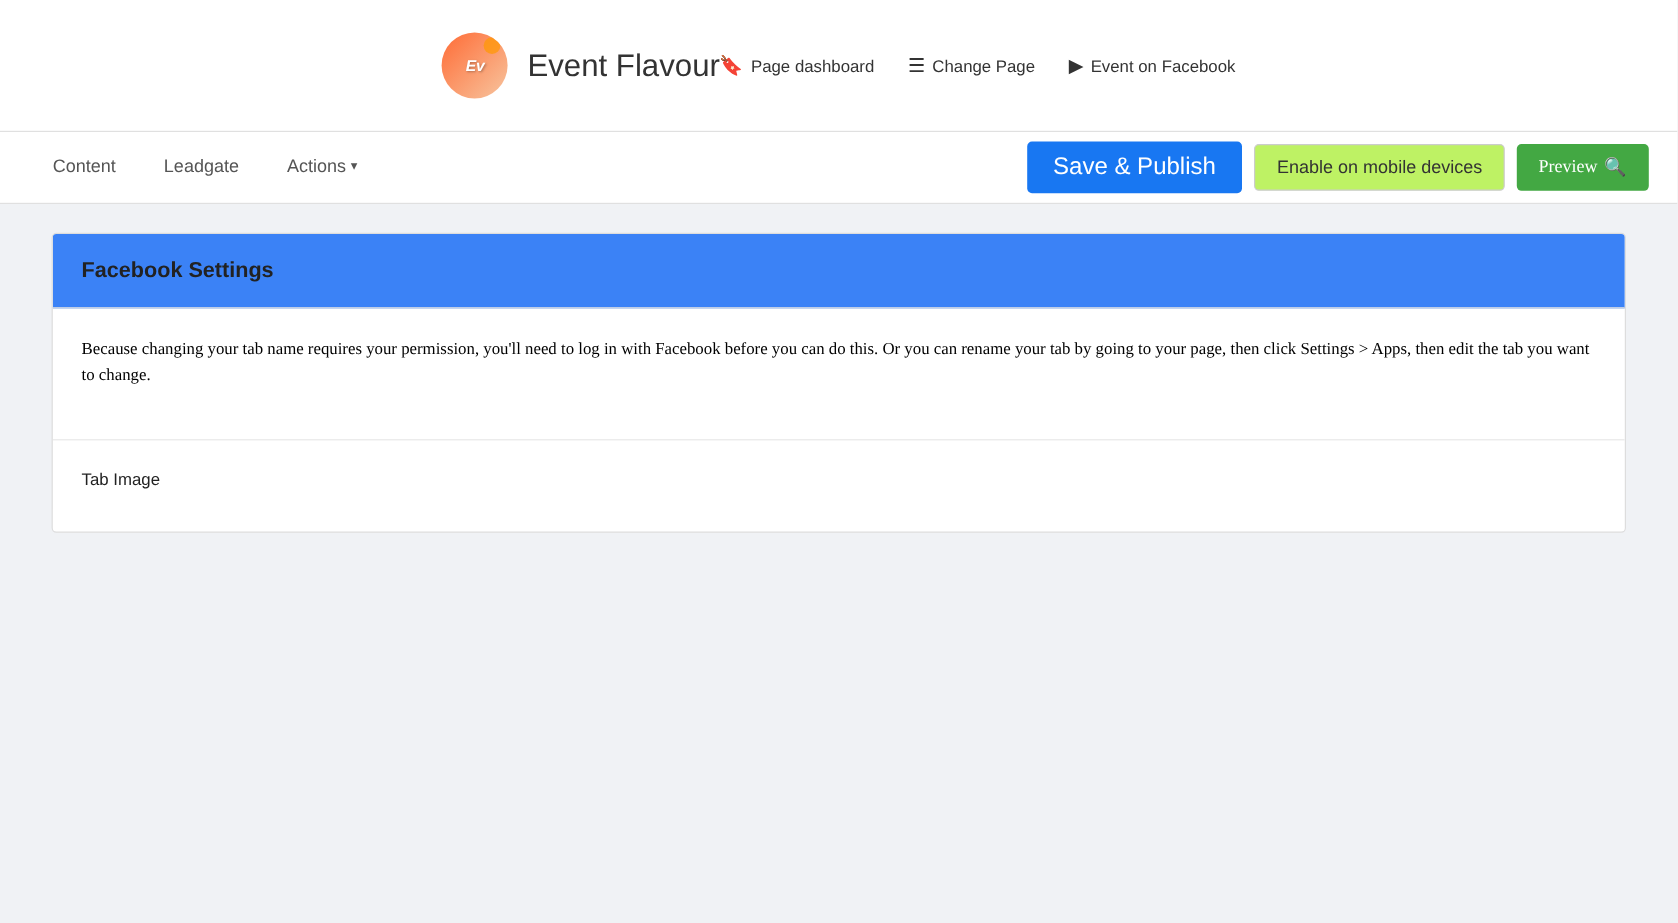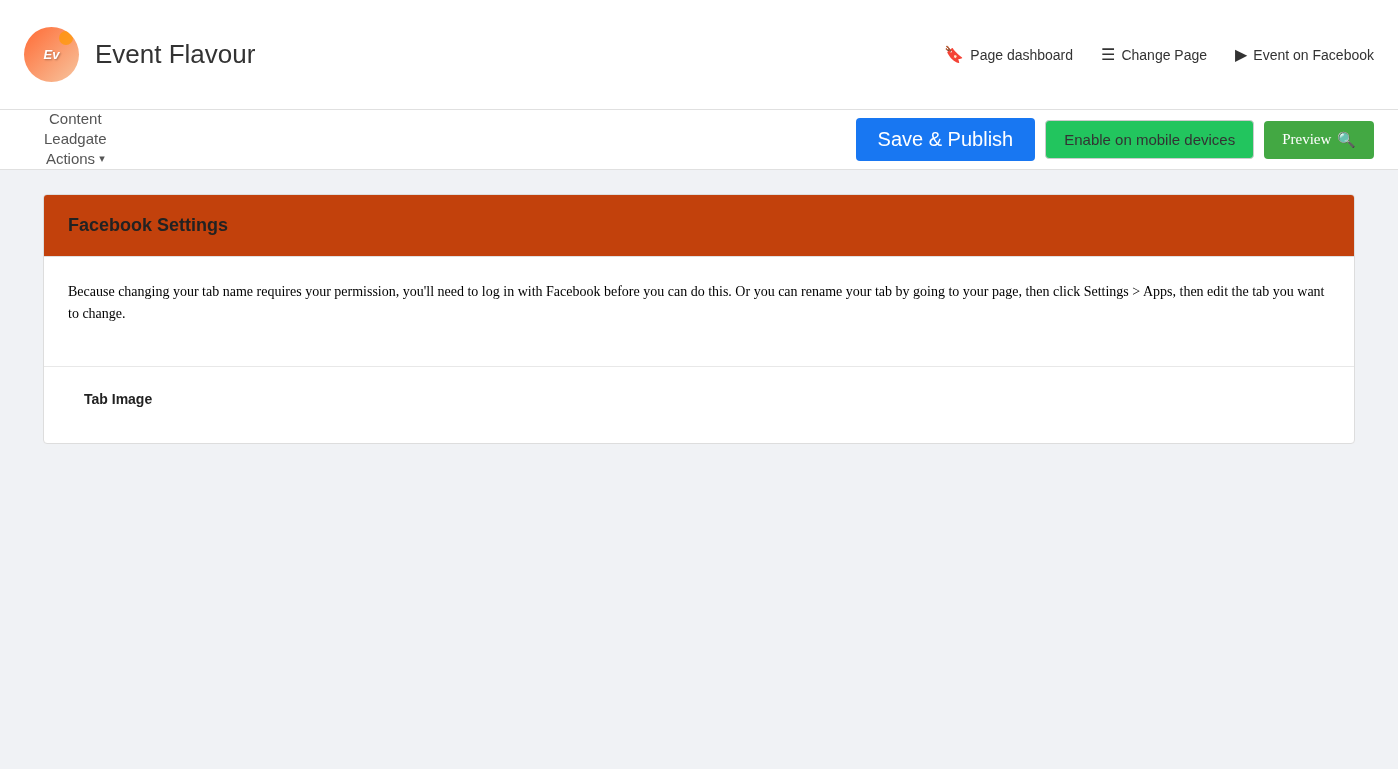--- a/index.html
+++ b/index.html
@@ -6,21 +6,21 @@
     body { font-family: -apple-system, BlinkMacSystemFont, 'Segoe UI', Helvetica, Arial, sans-serif; background: #f0f2f5; color: #333; font-size: 14px; }
 
     
     .header {
       background: #fff;
       border-bottom: 1px solid #e0e0e0;
       padding: 0 24px;
       height: 110px;
       display: flex;
       align-items: center;
-      justify-content: space-between;
+      justify-content: center;
     }
     .header-left {
       display: flex;
       align-items: center;
       gap: 16px;
     }
     .logo-wrapper {
       display: flex;
       align-items: center;
     }
@@ -53,21 +53,20 @@
       display: flex;
       align-items: center;
       justify-content: space-between;
       height: 60px;
     }
     .nav-tabs {
       display: flex;
       align-items: center;
       gap: 0;
       height: 100%;
-      flex-direction: column;
     }
     .nav-tab {
       padding: 0 20px;
       height: 100%;
       display: flex;
       align-items: center;
       cursor: pointer;
       color: #555;
       font-size: 15px;
       border-bottom: 3px solid transparent;
@@ -90,21 +89,21 @@
       background: #1877f2;
       color: #fff;
       border: none;
       padding: 10px 22px;
       border-radius: 4px;
       font-size: 20px;
       cursor: pointer;
       font-weight: 500;
     }
     .btn-mobile {
-      background: #22c55e;
+      background: #bef264;
       color: #333;
       border: 1px solid #ccc;
       padding: 10px 18px;
       border-radius: 4px;
       font-size: 15px;
       cursor: pointer;
     }
     .btn-preview {
       background: #43a843;
       color: #fff;
@@ -128,21 +127,21 @@
     }
     .card {
       background: #fff;
       border: 1px solid #ddd;
       border-radius: 4px;
       overflow: hidden;
     }
     .card-header {
       padding: 20px 24px;
       border-bottom: 1px solid #e0e0e0;
-      background: #c2410c;
+      background: #3b82f6;
     }
     .card-header h2 {
       font-size: 18px;
       font-weight: 700;
       color: #222;
     }
     .card-section {
       padding: 24px;
       border-bottom: 1px solid #e8e8e8;
     }
@@ -160,25 +159,24 @@
       background: #1877f2;
       color: #fff;
       border: none;
       padding: 10px 20px;
       border-radius: 4px;
       font-size: 14px;
       cursor: pointer;
       font-weight: 500;
     }
     .tab-image-label {
-      font-weight: 700;
+      font-weight: 400;
       font-size: 14px;
       margin-bottom: 12px;
       color: #222;
-      margin-left: 16px;
     }
     .btn-learn {
       background: #43a843;
       color: #fff;
       border: none;
       padding: 10px 20px;
       border-radius: 4px;
       font-size: 14px;
       cursor: pointer;
       font-weight: 500;

